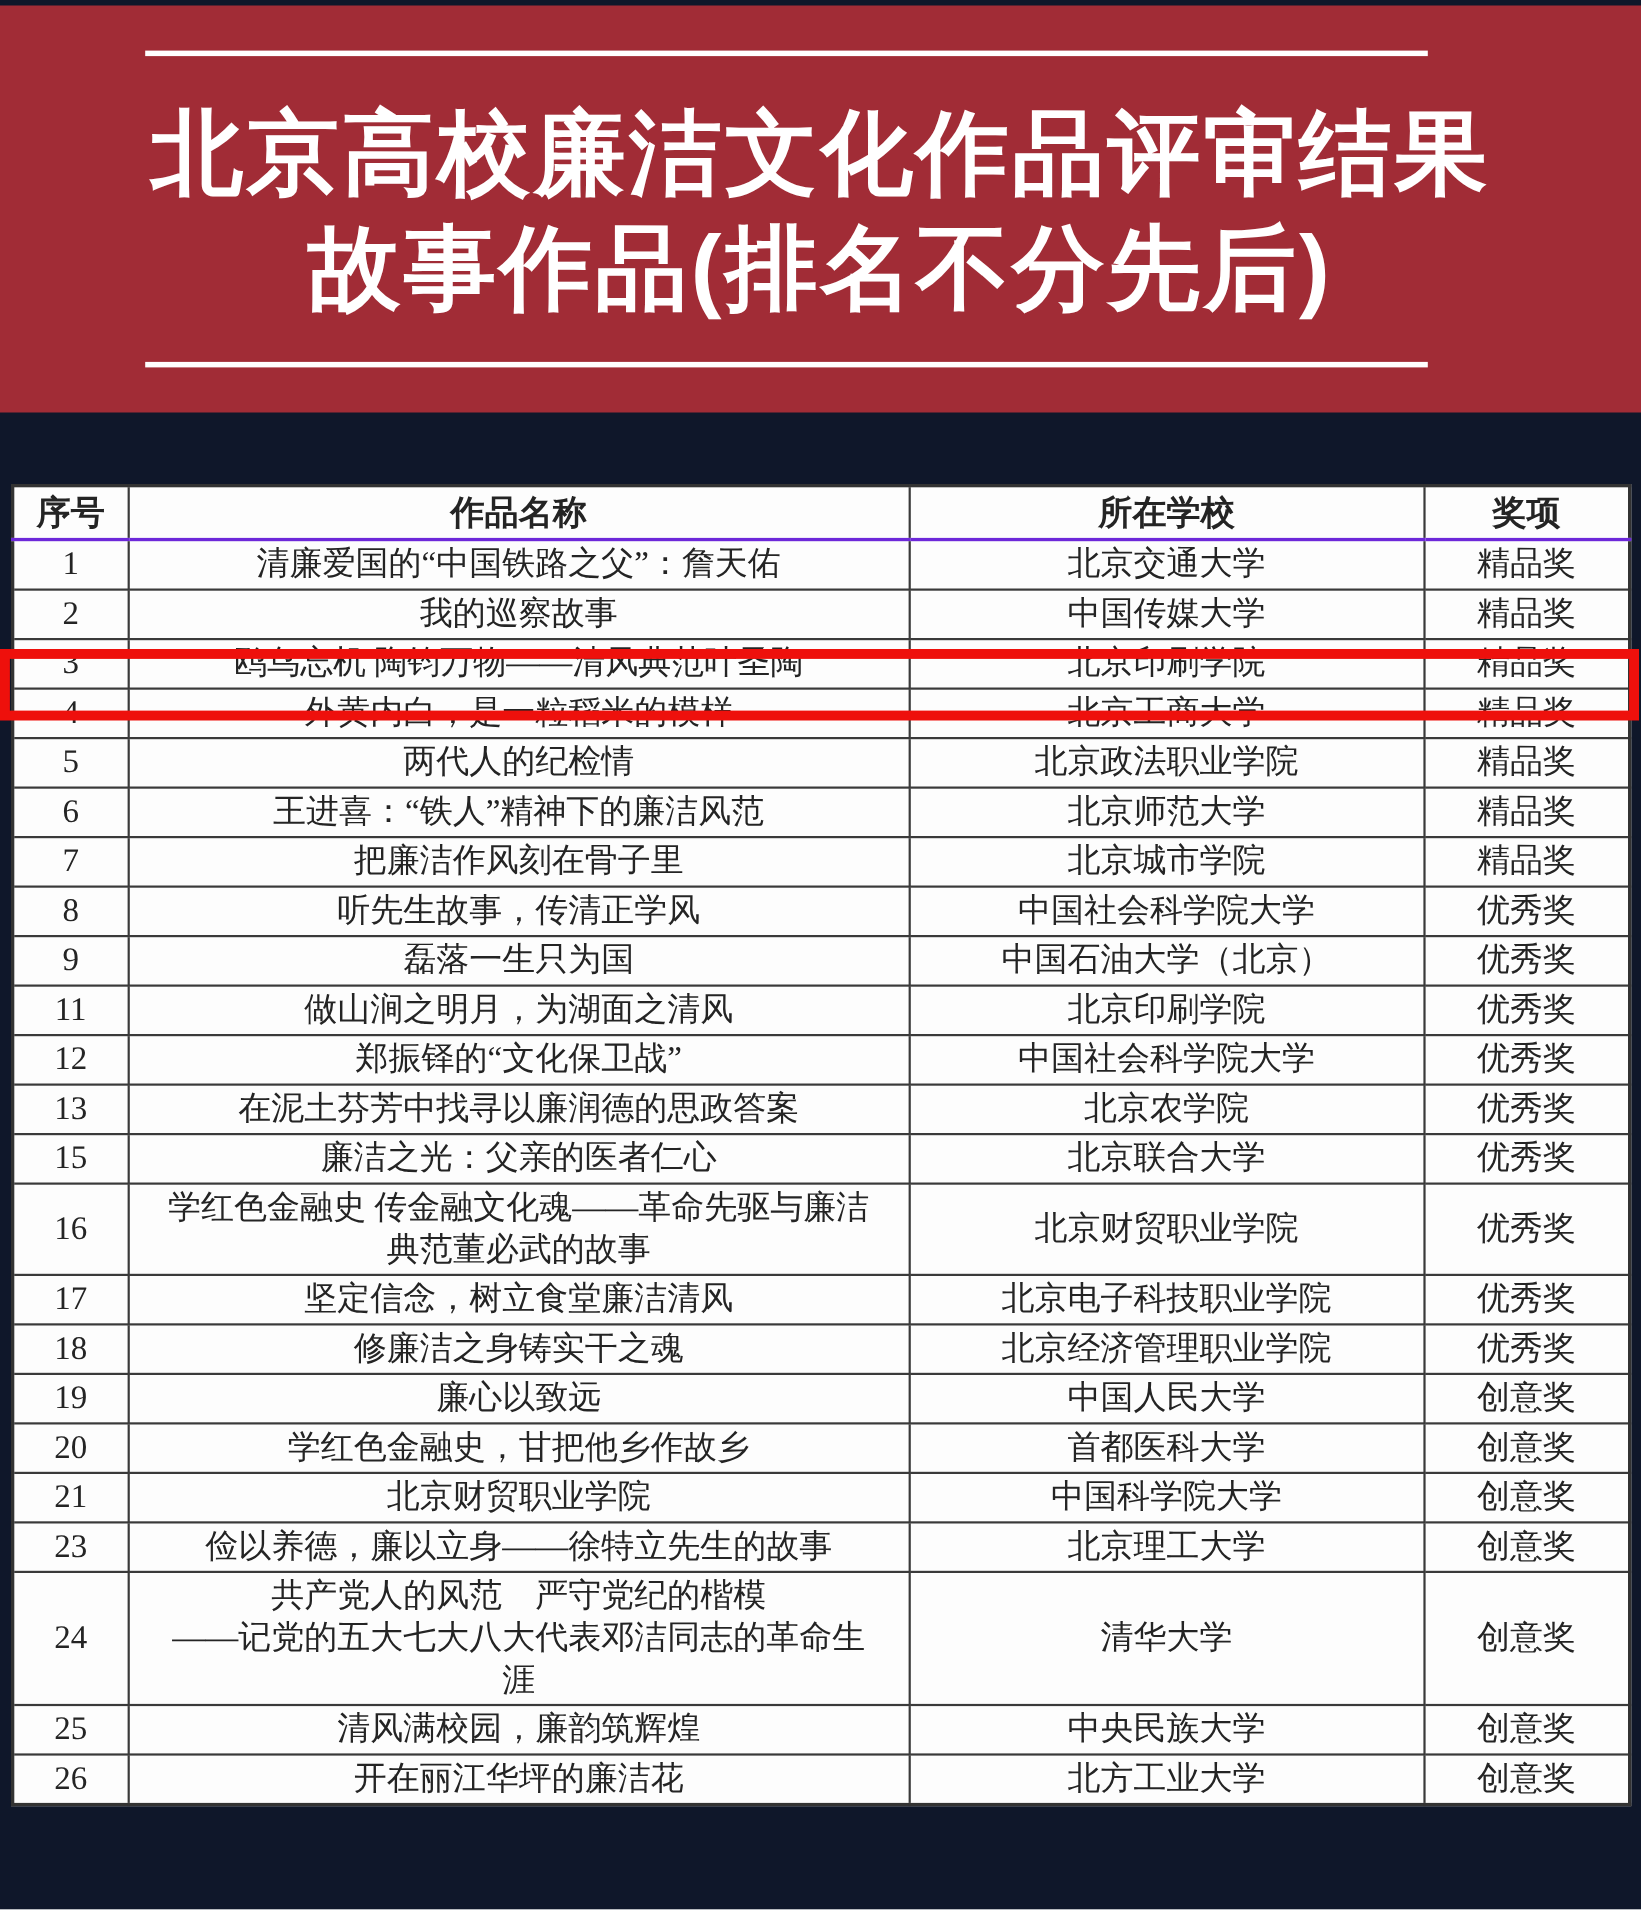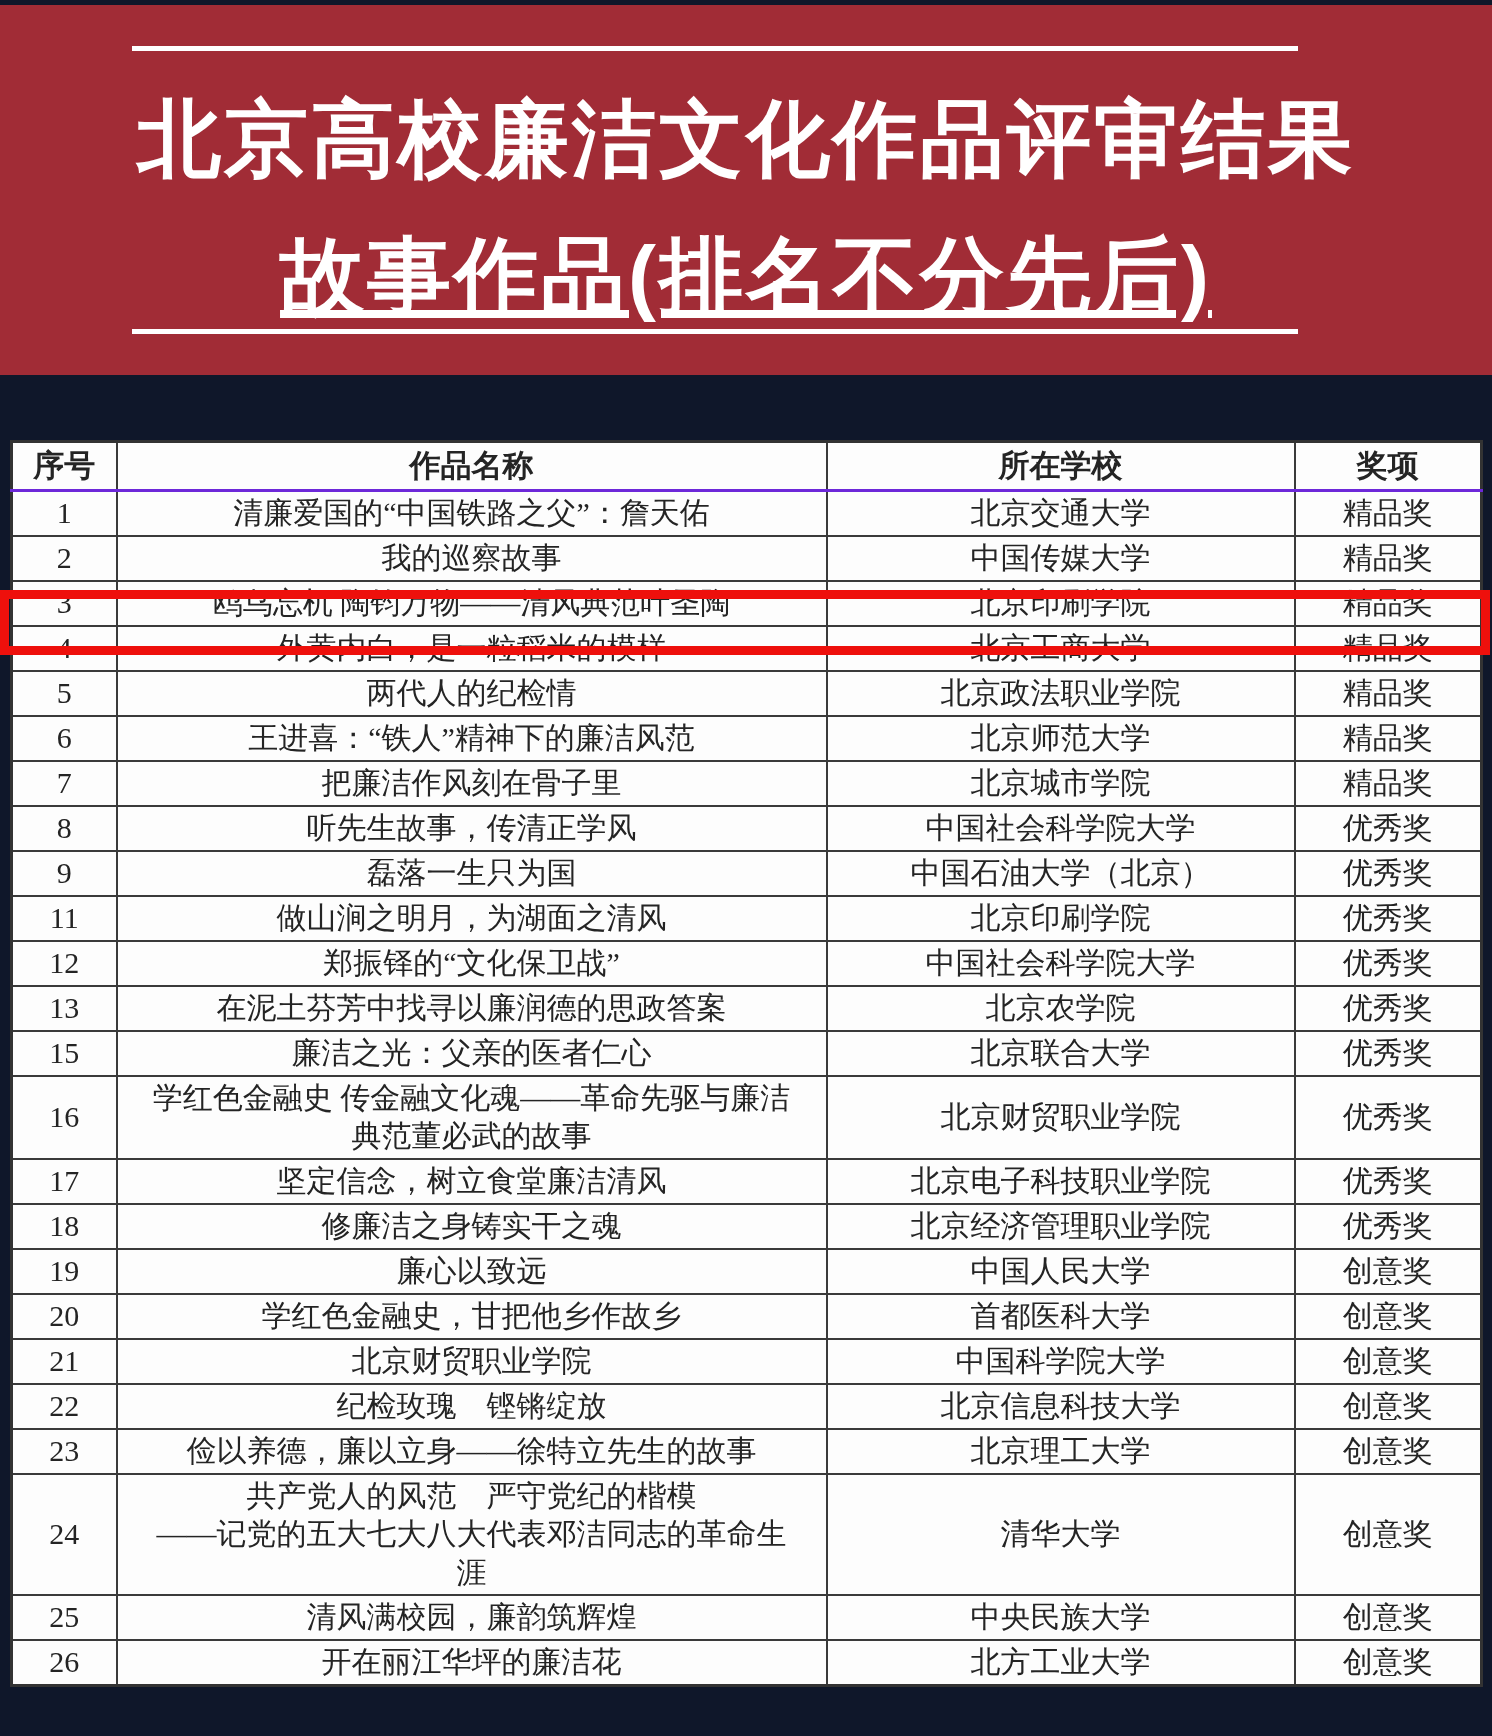--- a/index.html
+++ b/index.html
@@ -27,21 +27,21 @@
     position: absolute; left: 0; width: 100%;
     margin: 0; text-align: center;
     color: #ffffff;
     font-family: "Liberation Sans", "DejaVu Sans", sans-serif;
     font-weight: 900;
     font-size: 84px; line-height: 1;
     letter-spacing: 3px;
     white-space: nowrap;
   }
   .title-line1 { top: 92px; }
-  .title-line2 { top: 229px; text-decoration: underline; }
+  .title-line2 { top: 197px; }
 
   
   .table-wrap {
     position: absolute; top: 440px; left: 10px; width: 1473px;
   }
   table.results {
     width: 100%; table-layout: fixed;
     border-collapse: collapse;
     border: 3px solid #333333;
     background: #fdfdfd;
@@ -209,26 +209,20 @@
       <td class="school-cell">首都医科大学</td>
       <td class="award-cell">创意奖</td>
     </tr>
           <tr class="data-row">
       <td class="no-cell">21</td>
       <td class="work-cell">北京财贸职业学院</td>
       <td class="school-cell">中国科学院大学</td>
       <td class="award-cell">创意奖</td>
     </tr>
           <tr class="data-row">
-      <td class="no-cell">22</td>
-      <td class="work-cell">纪检玫瑰　铿锵绽放</td>
-      <td class="school-cell">北京信息科技大学</td>
-      <td class="award-cell">创意奖</td>
-    </tr>
-          <tr class="data-row">
       <td class="no-cell">23</td>
       <td class="work-cell">俭以养德，廉以立身——徐特立先生的故事</td>
       <td class="school-cell">北京理工大学</td>
       <td class="award-cell">创意奖</td>
     </tr>
           <tr class="data-row">
       <td class="no-cell">24</td>
       <td class="work-cell">共产党人的风范　严守党纪的楷模
 ——记党的五大七大八大代表邓洁同志的革命生
 涯</td>

